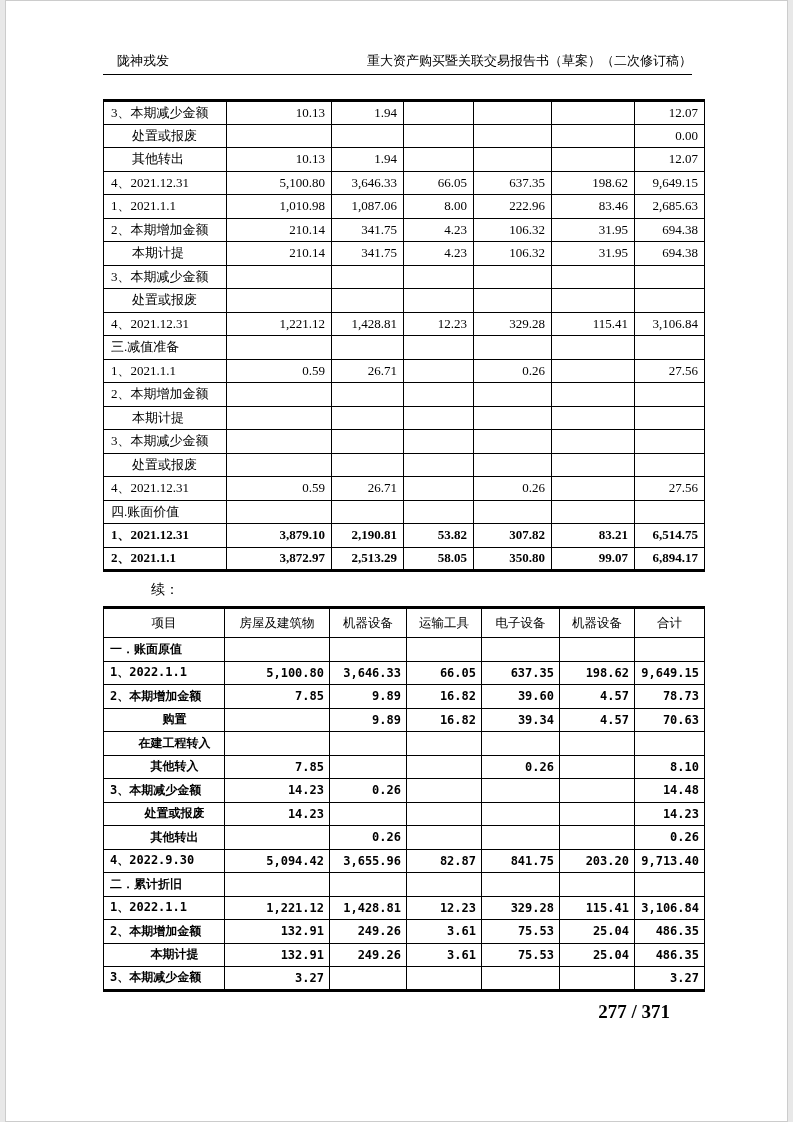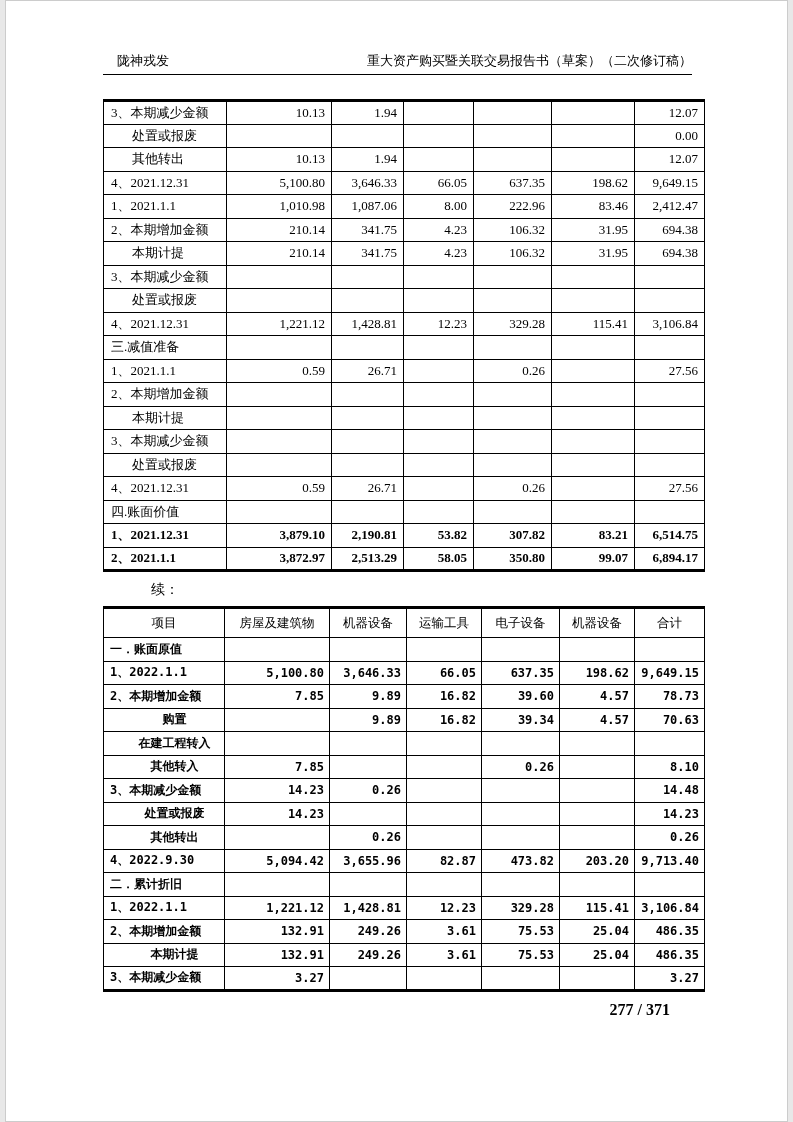--- a/index.html
+++ b/index.html
@@ -35,21 +35,21 @@
   #table2 th {
     border:1px solid #000; height:30px; text-align:center; font-size:12.5px;
     font-family:"DejaVu Sans","Liberation Sans",sans-serif; font-weight:normal;
     padding:0;
   }
   #table2 td { border:1px solid #000; height:23.5px; padding:0 5px 0 0; }
   #table2 td.label { padding-left:6px !important; }
   #table2 td.label.indent { padding-left:26px !important;text-align:center; }
   .page-num {
     text-align:right; padding-right:22px; margin-top:9px;
-    font-weight:bold; font-size:16px;
+    font-weight:bold; font-size:19px;
   }
 </style>
 </head>
 <body>
 
 <div class="page">
 
   <div class="doc-header">
     <span class="left">陇神戎发</span>
     <span class="right">重大资产购买暨关联交易报告书（草案）（二次修订稿）</span>
@@ -102,21 +102,21 @@
           <td class="num">198.62</td>
           <td class="num">9,649.15</td>
         </tr>
         <tr>
           <td class="label">1、2021.1.1</td>
           <td class="num">1,010.98</td>
           <td class="num">1,087.06</td>
           <td class="num">8.00</td>
           <td class="num">222.96</td>
           <td class="num">83.46</td>
-          <td class="num">2,412.47</td>
+          <td class="num">2,685.63</td>
         </tr>
         <tr>
           <td class="label">2、本期增加金额</td>
           <td class="num">210.14</td>
           <td class="num">341.75</td>
           <td class="num">4.23</td>
           <td class="num">106.32</td>
           <td class="num">31.95</td>
           <td class="num">694.38</td>
         </tr>
@@ -352,21 +352,21 @@
           <td class="num"></td>
           <td class="num"></td>
           <td class="num"></td>
           <td class="num">0.26</td>
         </tr>
         <tr class="bold">
           <td class="label">4、2022.9.30</td>
           <td class="num">5,094.42</td>
           <td class="num">3,655.96</td>
           <td class="num">82.87</td>
-          <td class="num">473.82</td>
+          <td class="num">841.75</td>
           <td class="num">203.20</td>
           <td class="num">9,713.40</td>
         </tr>
         <tr class="bold">
           <td class="label">二．累计折旧</td>
           <td class="num"></td>
           <td class="num"></td>
           <td class="num"></td>
           <td class="num"></td>
           <td class="num"></td>

